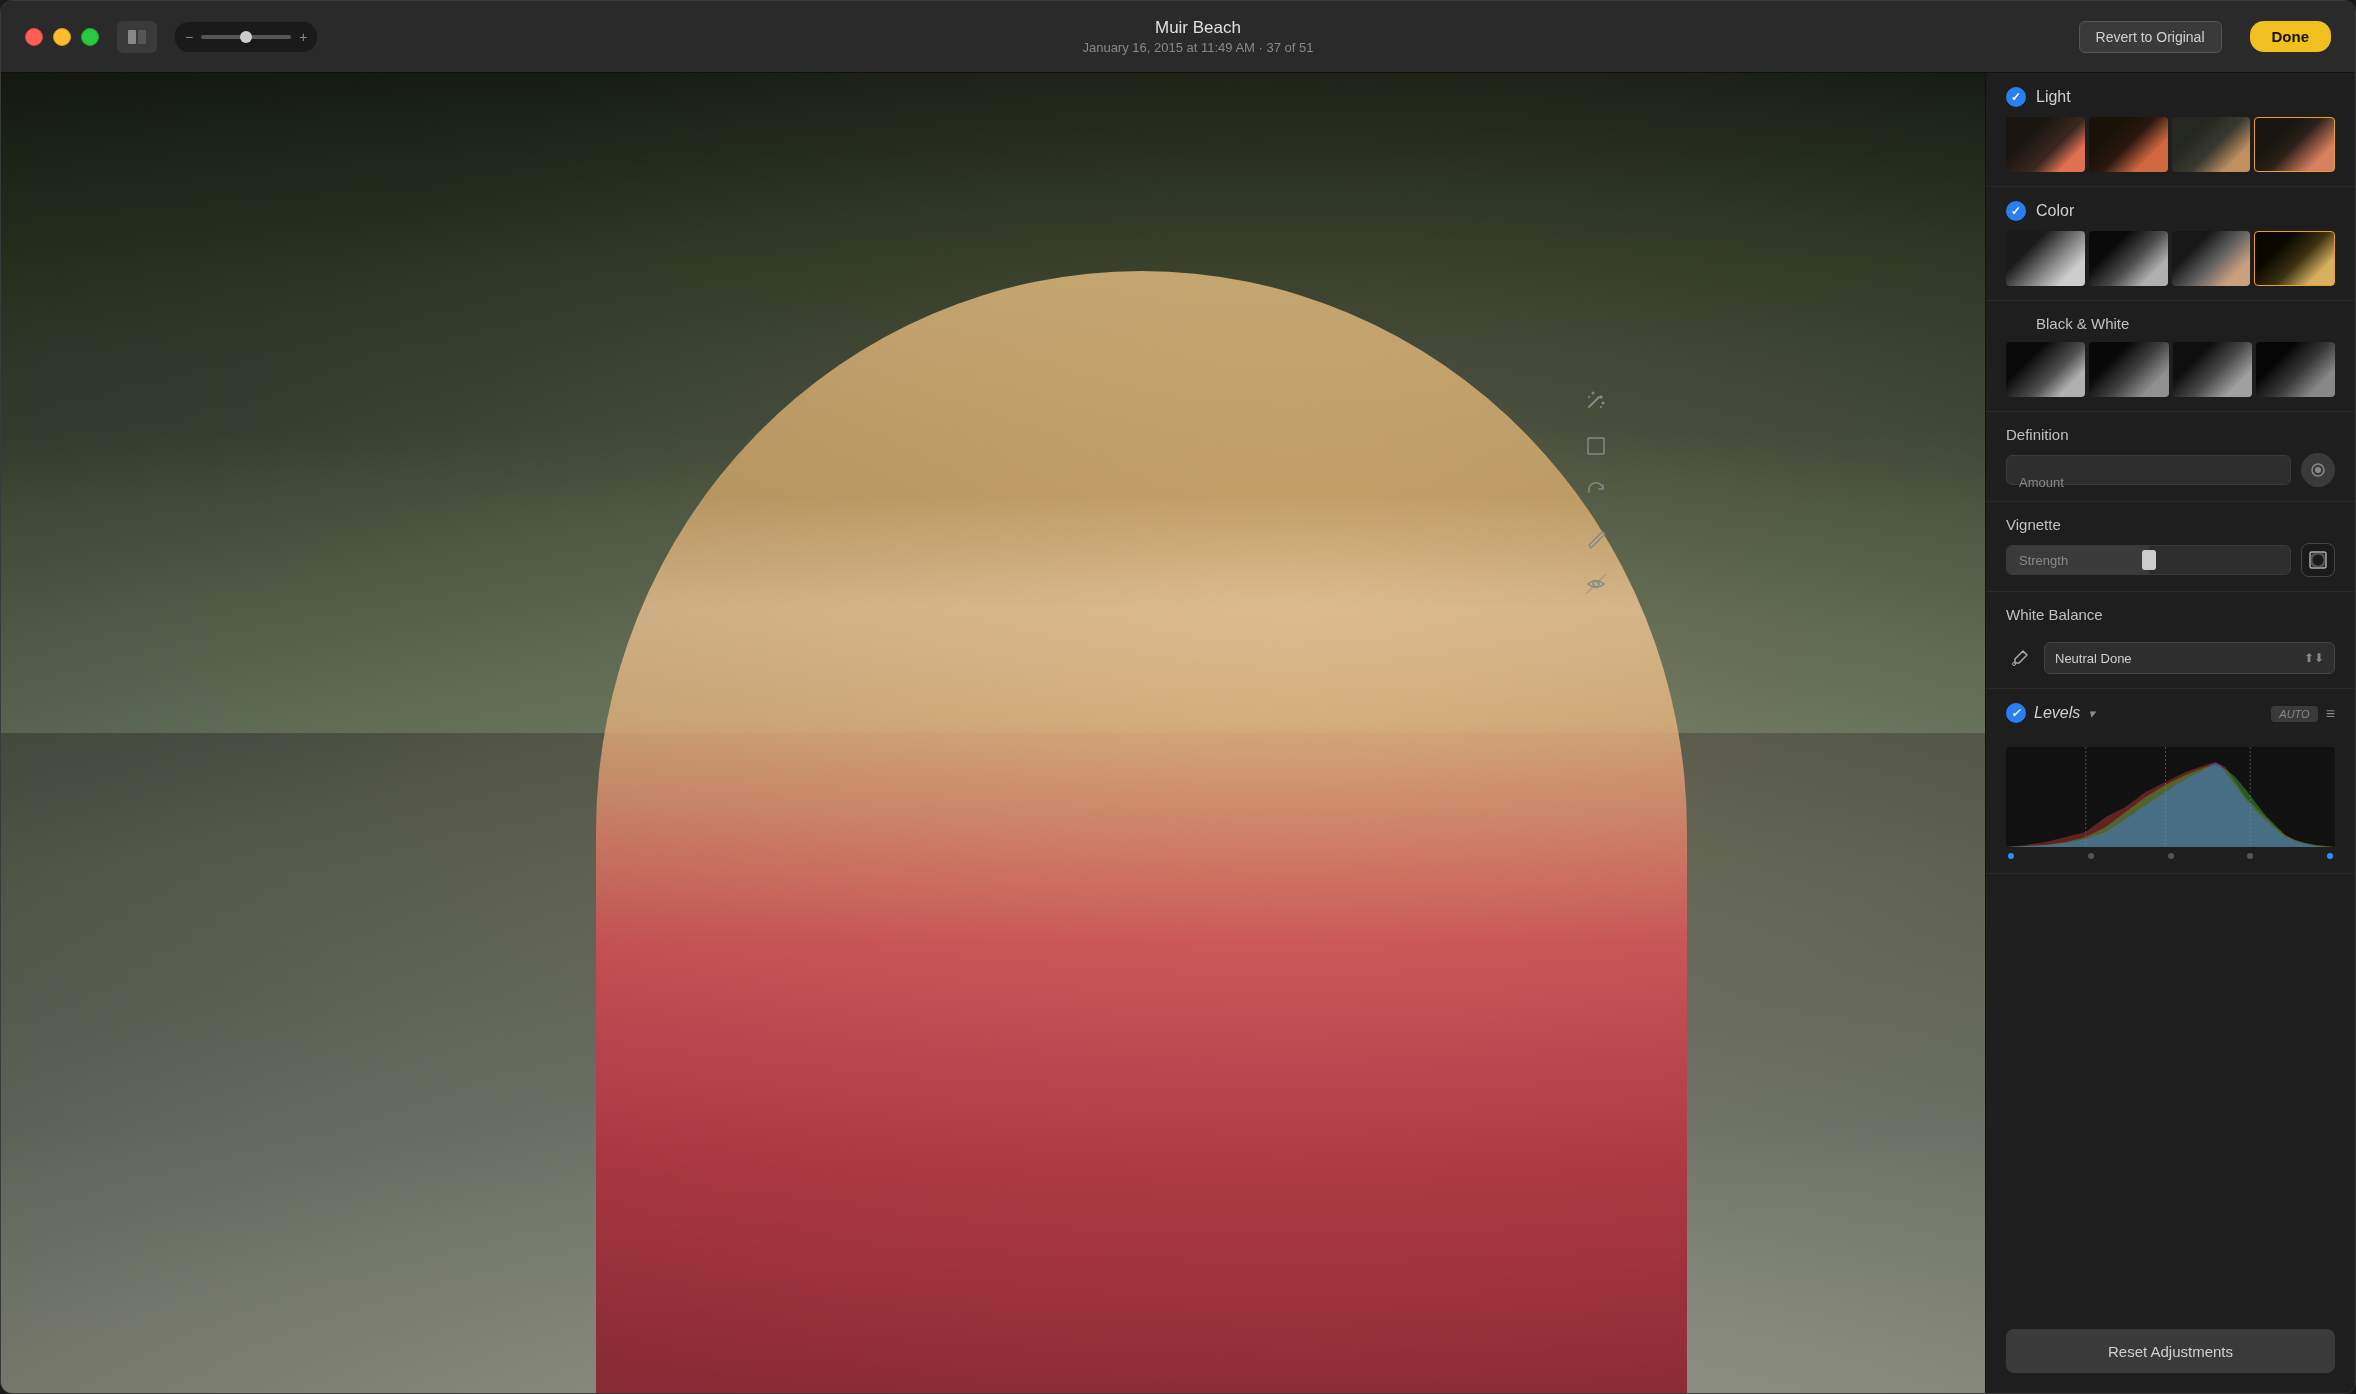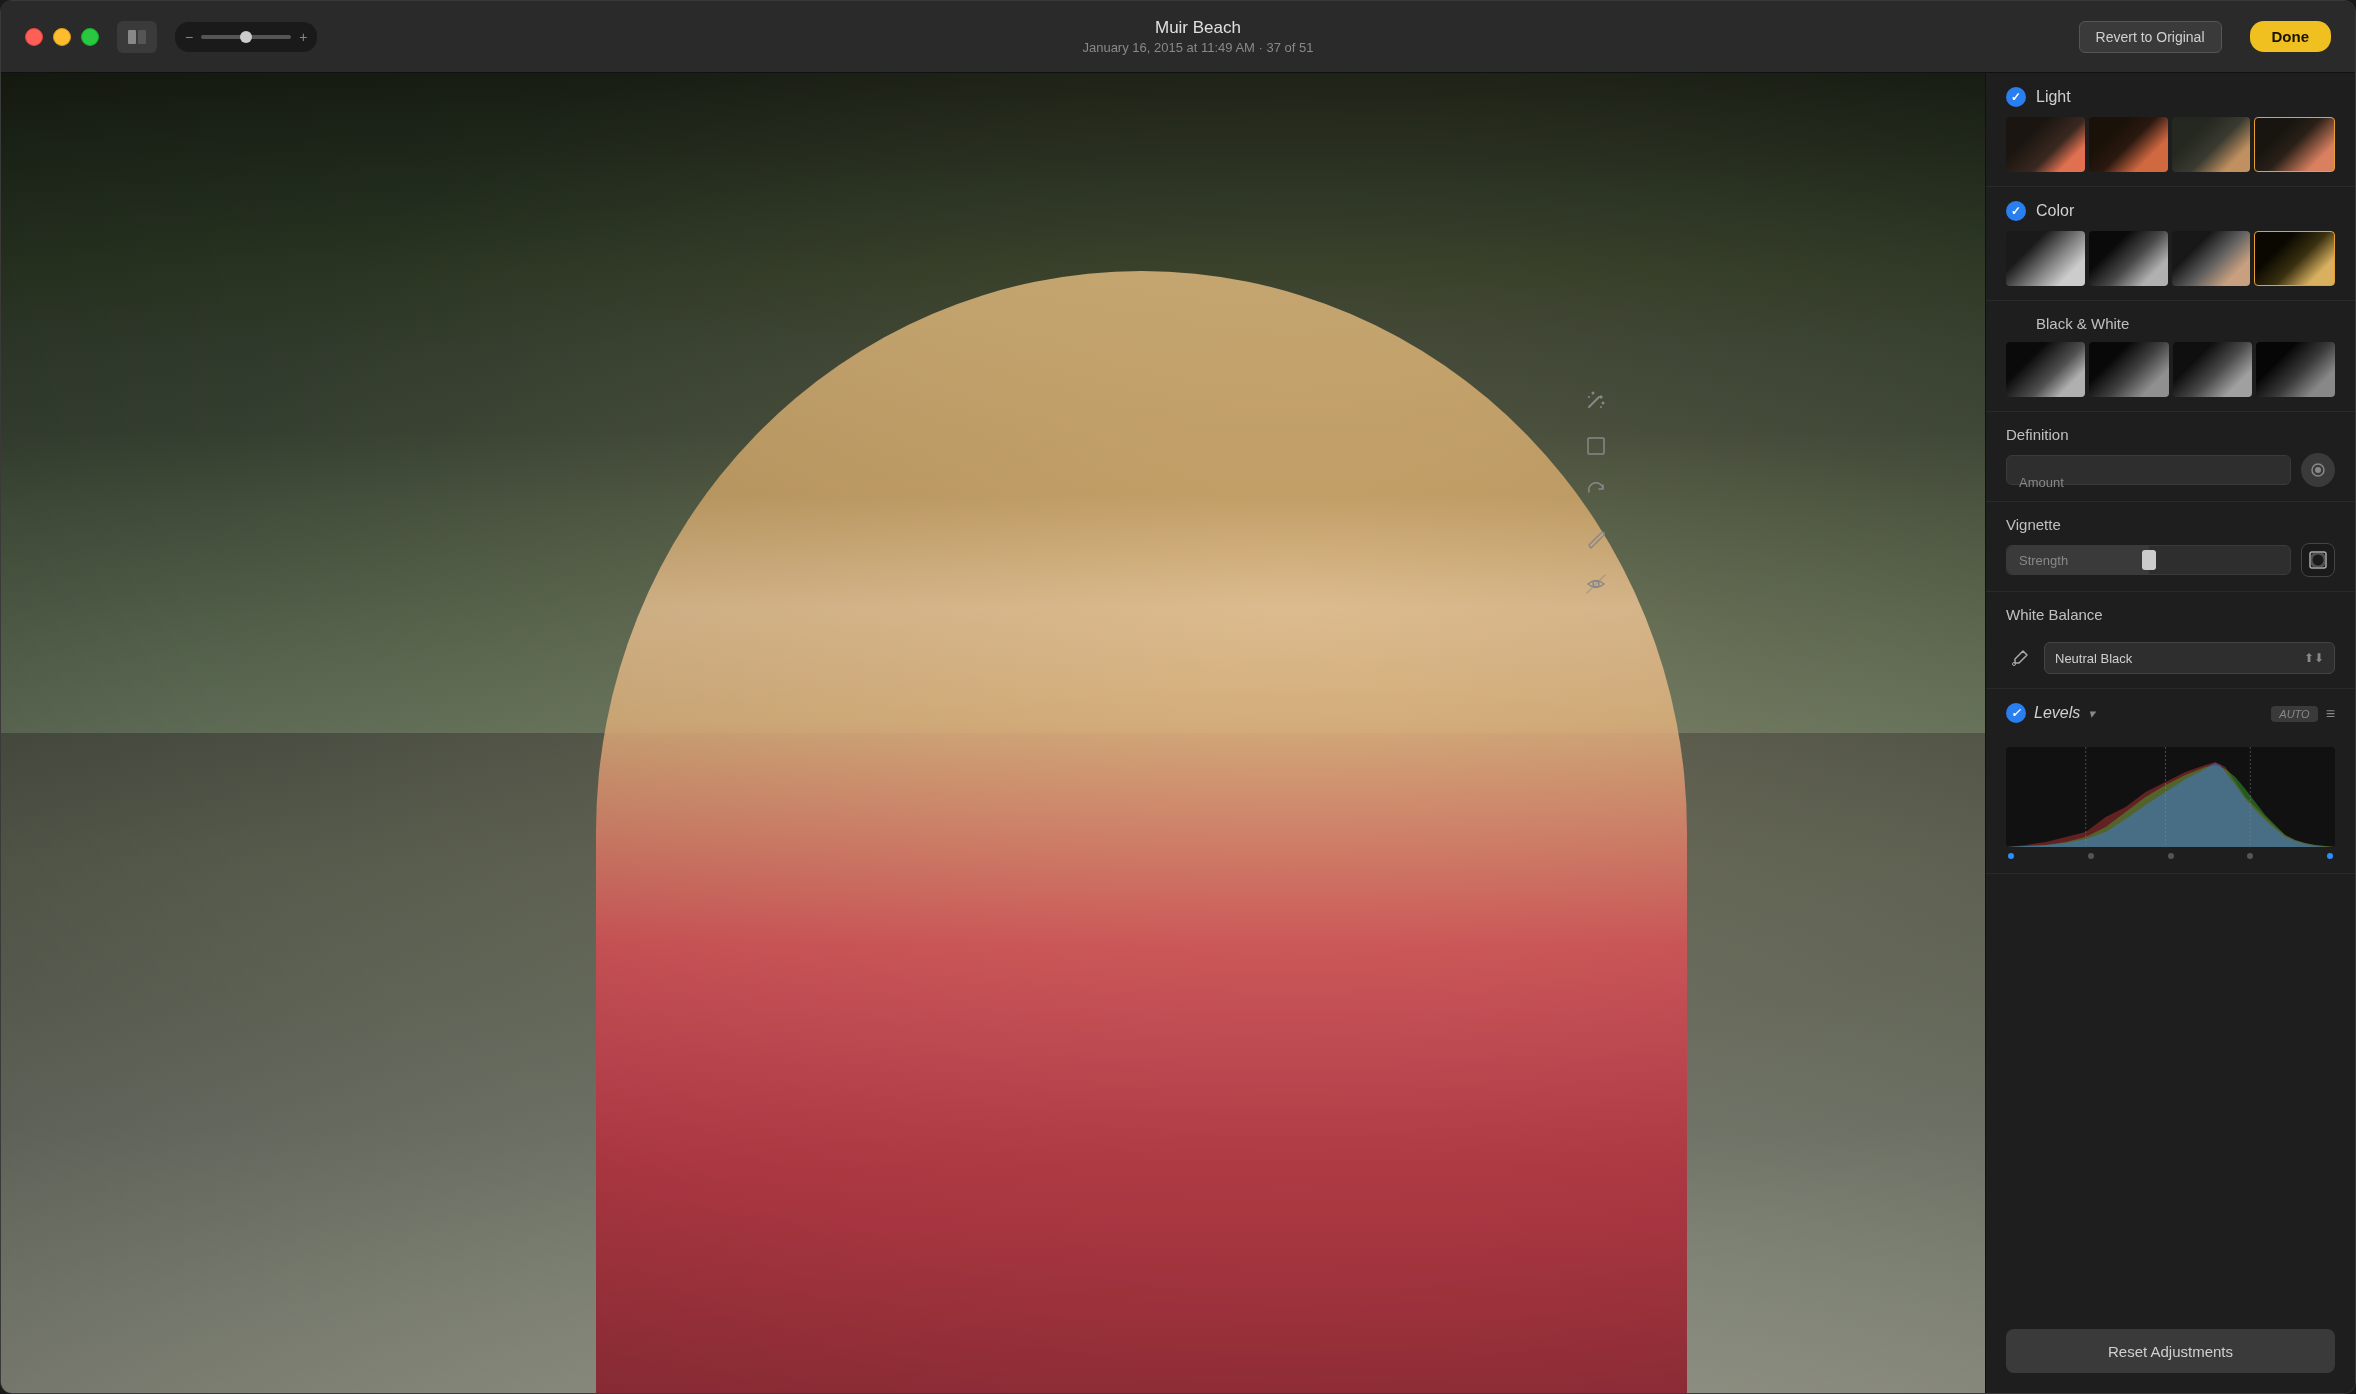--- a/index.html
+++ b/index.html
@@ -729,21 +729,21 @@
       <div class="wb-section">
         <div class="wb-label">White Balance</div>
         <div class="wb-row">
           <div class="wb-picker-icon">
             <svg width="18" height="18" viewBox="0 0 18 18" fill="none">
               <path d="M12 2 L16 6 L8 14 L4 14 L4 10 Z" stroke="#aaa" stroke-width="1.5" fill="none" stroke-linejoin="round"></path>
               <circle cx="3" cy="15" r="1.5" stroke="#aaa" stroke-width="1"></circle>
             </svg>
           </div>
           <div class="wb-select">
-            <span>Neutral Black</span>
+            <span>Neutral Done</span>
             <span class="wb-select-arrow">⬆⬇</span>
           </div>
         </div>
       </div>
 
       <div class="levels-section">
         <div class="levels-header">
           <div class="levels-left">
             <div class="section-check"></div>
             <span class="section-label">Levels</span>

